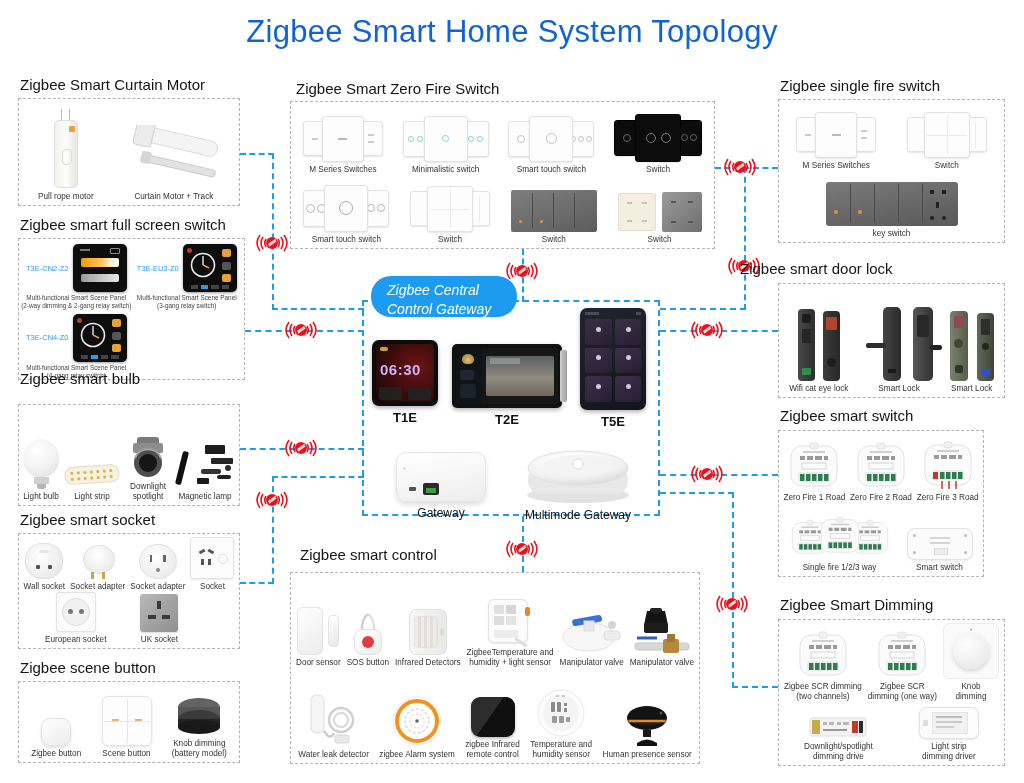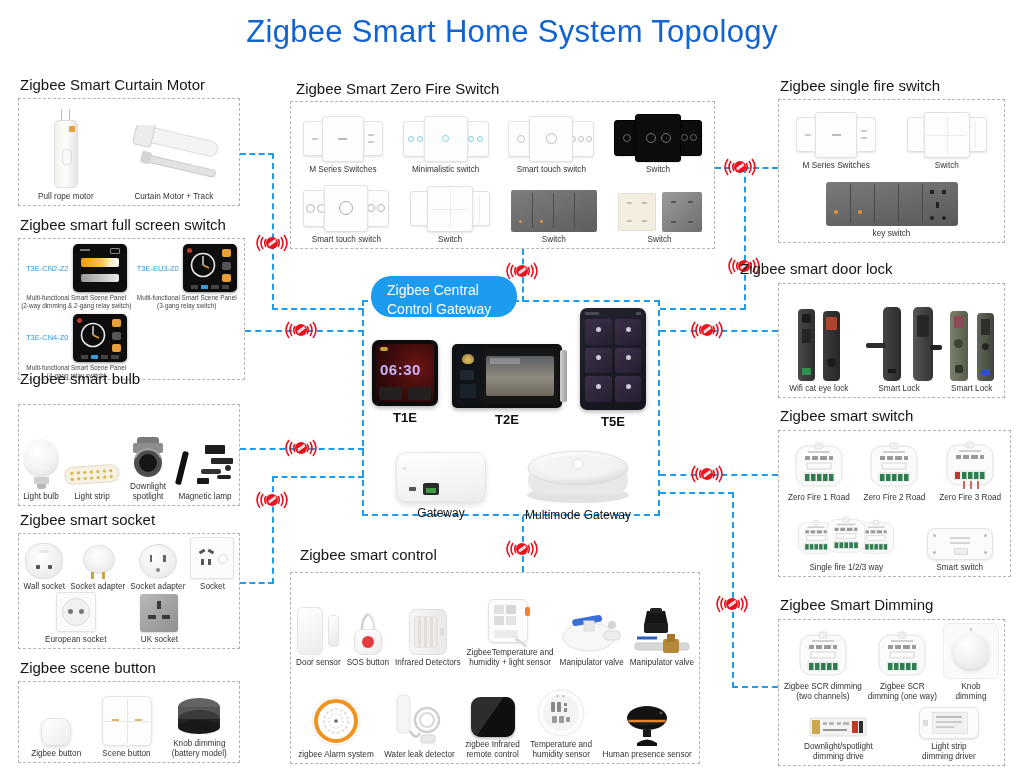--- a/index.html
+++ b/index.html
@@ -13,21 +13,21 @@
   .item-icon{display:flex;align-items:flex-end;justify-content:center;}
   .item-label{font-size:8.2px;color:#333;text-align:center;line-height:1.25;white-space:nowrap;}
   .fs-grid{display:grid;grid-template-columns:1fr 1fr;row-gap:3px;padding:2px 0;}
   .fs-cell{display:flex;flex-direction:column;align-items:center;}
   .fs-top{display:flex;align-items:center;gap:4px;}
   .fs-model{font-size:7.5px;color:#2e9ae8;white-space:nowrap;}
   .fs-cap{font-size:6.4px;color:#444;text-align:center;line-height:1.3;white-space:nowrap;margin-top:2px;}
   .line-h{position:absolute;height:0;border-top:2.5px dashed #1f9ce9;}
   .line-v{position:absolute;width:0;border-left:2.5px dashed #1f9ce9;}
   .central-box{position:absolute;border:2.5px dashed #1f9ce9;box-sizing:border-box;}
-  .badge{position:absolute;background:#1d9bf0;color:#fff;border-radius:20px;font-size:14px;line-height:1.38;padding:5px 10px 5px 16px;box-sizing:border-box;}
+  .badge{position:absolute;background:#1d9bf0;color:#fff;border-radius:20px;font-size:14px;line-height:1.38;padding:5px 10px 5px 16px;box-sizing:border-box;font-style:italic;}
   .dev{position:absolute;}
   .dev-label{position:absolute;text-align:center;font-size:12px;color:#111;}
   .dev-label.b{font-weight:bold;font-size:13px;}
   .wifi{position:absolute;}
   .pnl{background:#fdfdfd;border:1px solid #e2e2e2;border-radius:3px;box-shadow:0 1px 2px rgba(0,0,0,.10);position:relative;display:flex;align-items:center;justify-content:center;}
   i,b{display:block;font-style:normal;}
 </style>
 </head>
 <body>
 
@@ -675,41 +675,41 @@
                 <rect x="17" y="1" width="12" height="5" rx="2" fill="#222"></rect>
                 <path d="M4 31 h20" stroke="#2a5fc0" stroke-width="3"></path>
               </svg>
             </div>
             <div class="item-label">Manipulator valve</div>
           </div>
         </div>
         <div class="sec-row">
           <div class="item">
             <div class="item-icon">
+              <svg width="54" height="54">
+                <rect x="4" y="2" width="13" height="38" rx="5" fill="#f5f5f5" stroke="#e0e0e0"></rect>
+                <circle cx="34" cy="27" r="12" fill="none" stroke="#cfcfcf" stroke-width="2.5"></circle>
+                <circle cx="34" cy="27" r="7" fill="none" stroke="#d8d8d8" stroke-width="2"></circle>
+                <path d="M17 38 q6 10 10 2" fill="none" stroke="#ccc" stroke-width="2.5"></path>
+                <rect x="28" y="42" width="14" height="8" rx="2" fill="#e8e8e8" stroke="#d5d5d5"></rect>
+              </svg>
+            </div>
+            <div class="item-label">Water leak detector</div>
+          </div>
+          <div class="item">
+            <div class="item-icon">
               <svg width="52" height="52">
                 <circle cx="26" cy="26" r="24" fill="#fff" stroke="#ececec"></circle>
                 <circle cx="26" cy="26" r="20" fill="none" stroke="#f0941f" stroke-width="4"></circle>
                 <circle cx="26" cy="26" r="12" fill="none" stroke="#d9d9d9" stroke-width="1.5" stroke-dasharray="3 2"></circle>
                 <circle cx="26" cy="26" r="7" fill="none" stroke="#e2e2e2" stroke-width="1.5" stroke-dasharray="2 2"></circle>
                 <circle cx="26" cy="26" r="1.8" fill="#666"></circle>
               </svg>
             </div>
             <div class="item-label">zigbee Alarm system</div>
-          </div>
-          <div class="item">
-            <div class="item-icon">
-              <svg width="54" height="54">
-                <rect x="4" y="2" width="13" height="38" rx="5" fill="#f5f5f5" stroke="#e0e0e0"></rect>
-                <circle cx="34" cy="27" r="12" fill="none" stroke="#cfcfcf" stroke-width="2.5"></circle>
-                <circle cx="34" cy="27" r="7" fill="none" stroke="#d8d8d8" stroke-width="2"></circle>
-                <path d="M17 38 q6 10 10 2" fill="none" stroke="#ccc" stroke-width="2.5"></path>
-                <rect x="28" y="42" width="14" height="8" rx="2" fill="#e8e8e8" stroke="#d5d5d5"></rect>
-              </svg>
-            </div>
-            <div class="item-label">Water leak detector</div>
           </div>
           <div class="item">
             <div class="item-icon">
               <div style="width:44px;height:40px;background:linear-gradient(125deg,#2d2d2d 45%,#0f0f0f 46%);border-radius:9px;box-shadow:0 2px 3px rgba(0,0,0,.25)"></div>
             </div>
             <div class="item-label">zigbee Infrared<br>remote control</div>
           </div>
           <div class="item">
             <div class="item-icon">
               <svg width="48" height="48">
@@ -851,21 +851,21 @@
                   <i style="position:absolute;left:5px;top:30px;width:7px;height:7px;background:#23261f;border-radius:50%"></i>
                   <i style="position:absolute;left:4px;bottom:6px;width:9px;height:6px;background:#2f4fd0;border-radius:1px"></i>
                 </div>
               </div>
             </div>
             <div class="item-label">Smart Lock</div>
           </div>
         </div>
       </div>
       <div class="sec-title" style="left:780px;top:407px">Zigbee smart switch</div>
-      <div class="sec-box" style="left:778px;top:430px;width:233px;height:147px">
+      <div class="sec-box" style="left:778px;top:430px;width:206px;height:147px">
         <div class="sec-row">
           <div class="item">
             <div class="item-icon">
               <svg width="52" height="48">
                 <rect x="3" y="4" width="46" height="40" rx="11" fill="#fbfbfb" stroke="#e1e1e1"></rect>
                 <rect x="22" y="1" width="8" height="6" rx="2" fill="#f1f1f1" stroke="#e1e1e1"></rect>
                 <rect x="15" y="9" width="22" height="2" fill="#cfcfcf"></rect>
                 <g fill="#9a9a9a">
                   <rect x="12" y="14" width="5" height="4"></rect>
                   <rect x="19" y="14" width="6" height="4"></rect>

